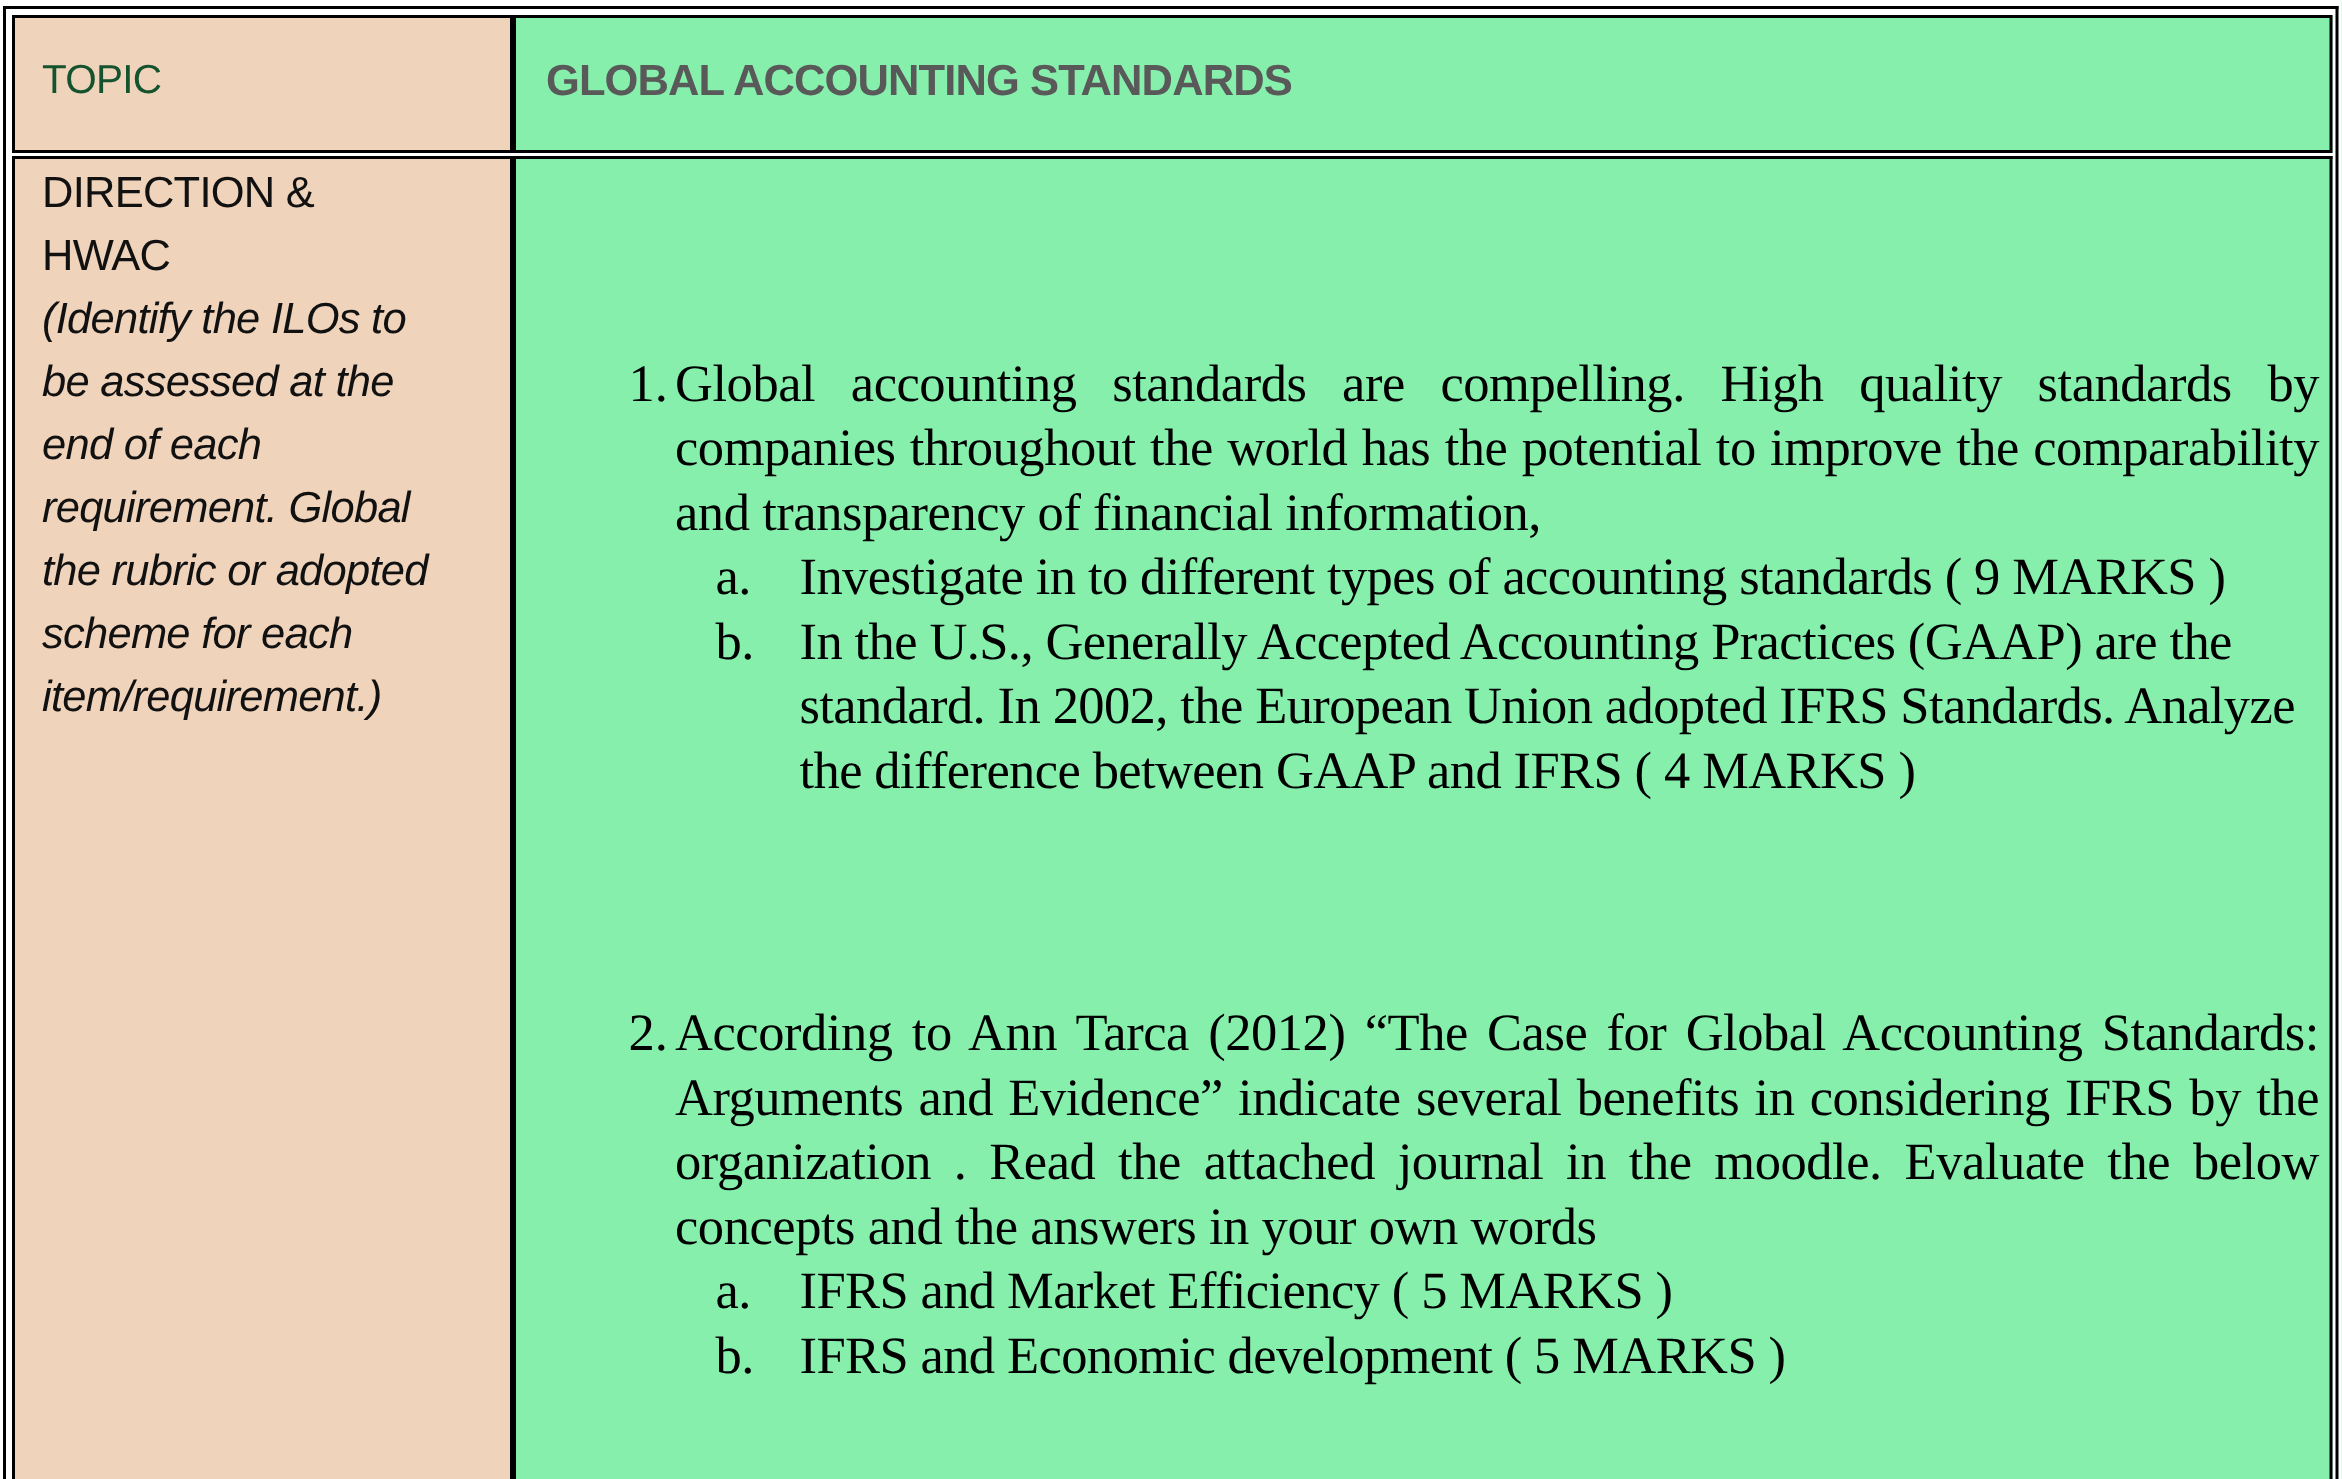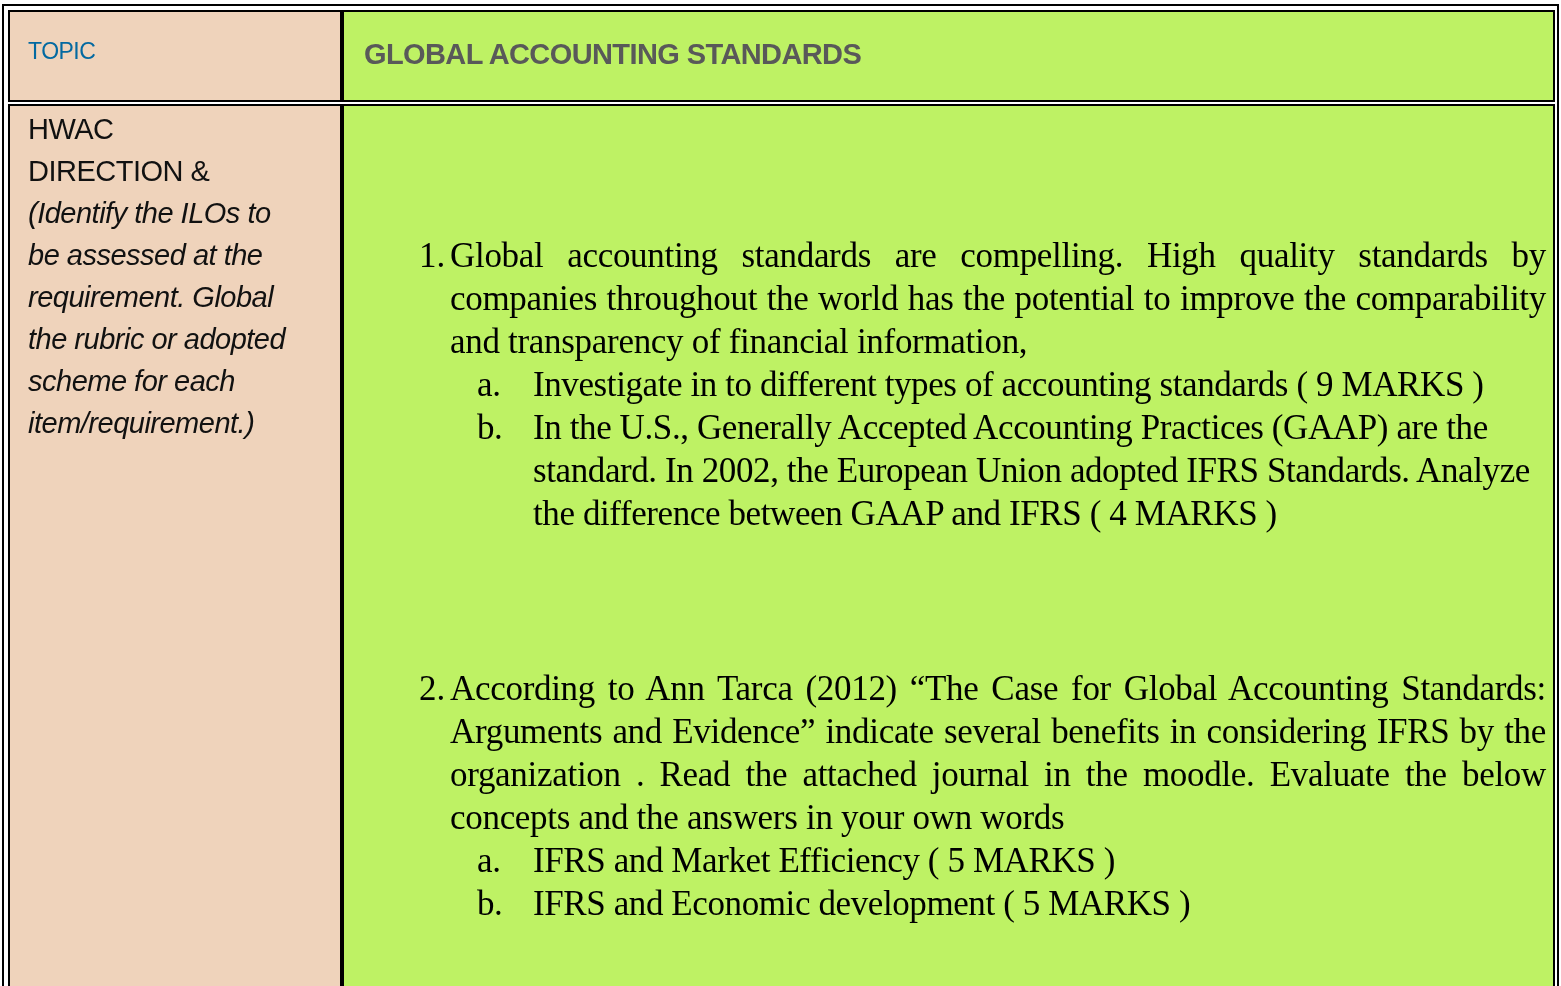--- a/index.html
+++ b/index.html
@@ -26,38 +26,38 @@
   }
   .cell {
     position: absolute;
     border: 2px solid #000;
     box-sizing: border-box;
   }
   .cell.label {
     background: #efd3bb;
   }
   .cell.content {
-    background: #bef264;
+    background: #86efac;
     text-decoration: underline;
   }
   
   #topic-label   { left: 4px;   top: 4px;  width: 334px; height: 92px; }
   #topic-value   { left: 338px; top: 4px;  width: 1213px; height: 92px; }
   #req-label     { left: 4px;   top: 98px; width: 334px; height: 900px; border-bottom: none; }
   #req-value     { left: 338px; top: 98px; width: 1213px; height: 900px; border-bottom: none; }
 
   .calibri {
     font-family: "Liberation Sans", "DejaVu Sans", sans-serif;
   }
   .topic-label-text {
     position: absolute;
     left: 18px;
     top: 26px;
-    font-size: 23px;
-    color: #0369a1;
+    font-size: 27px;
+    color: #14532d;
     letter-spacing: -0.5px;
   }
   .topic-title-text {
     position: absolute;
     left: 20px;
     top: 26px;
     font-size: 29px;
     font-weight: bold;
     color: #595959;
     letter-spacing: -0.6px;
@@ -129,24 +129,25 @@
   <div class="cell label" id="topic-label">
     <span class="topic-label-text calibri">TOPIC</span>
   </div>
 
   <div class="cell content" id="topic-value">
     <span class="topic-title-text calibri">GLOBAL ACCOUNTING STANDARDS</span>
   </div>
 
   <div class="cell label" id="req-label">
     <div class="req-label-text calibri">
+      <span class="line">DIRECTION &amp;</span>
       <span class="line">HWAC</span>
-      <span class="line">DIRECTION &amp;</span>
       <span class="line italic">(Identify the ILOs to</span>
       <span class="line italic">be assessed at the</span>
+      <span class="line italic">end of each</span>
       <span class="line italic">requirement.  Global</span>
       <span class="line italic">the rubric or adopted</span>
       <span class="line italic">scheme for each</span>
       <span class="line italic">item/requirement.)</span>
     </div>
   </div>
 
   <div class="cell content" id="req-value">
 
     <div class="q times" id="q1">

